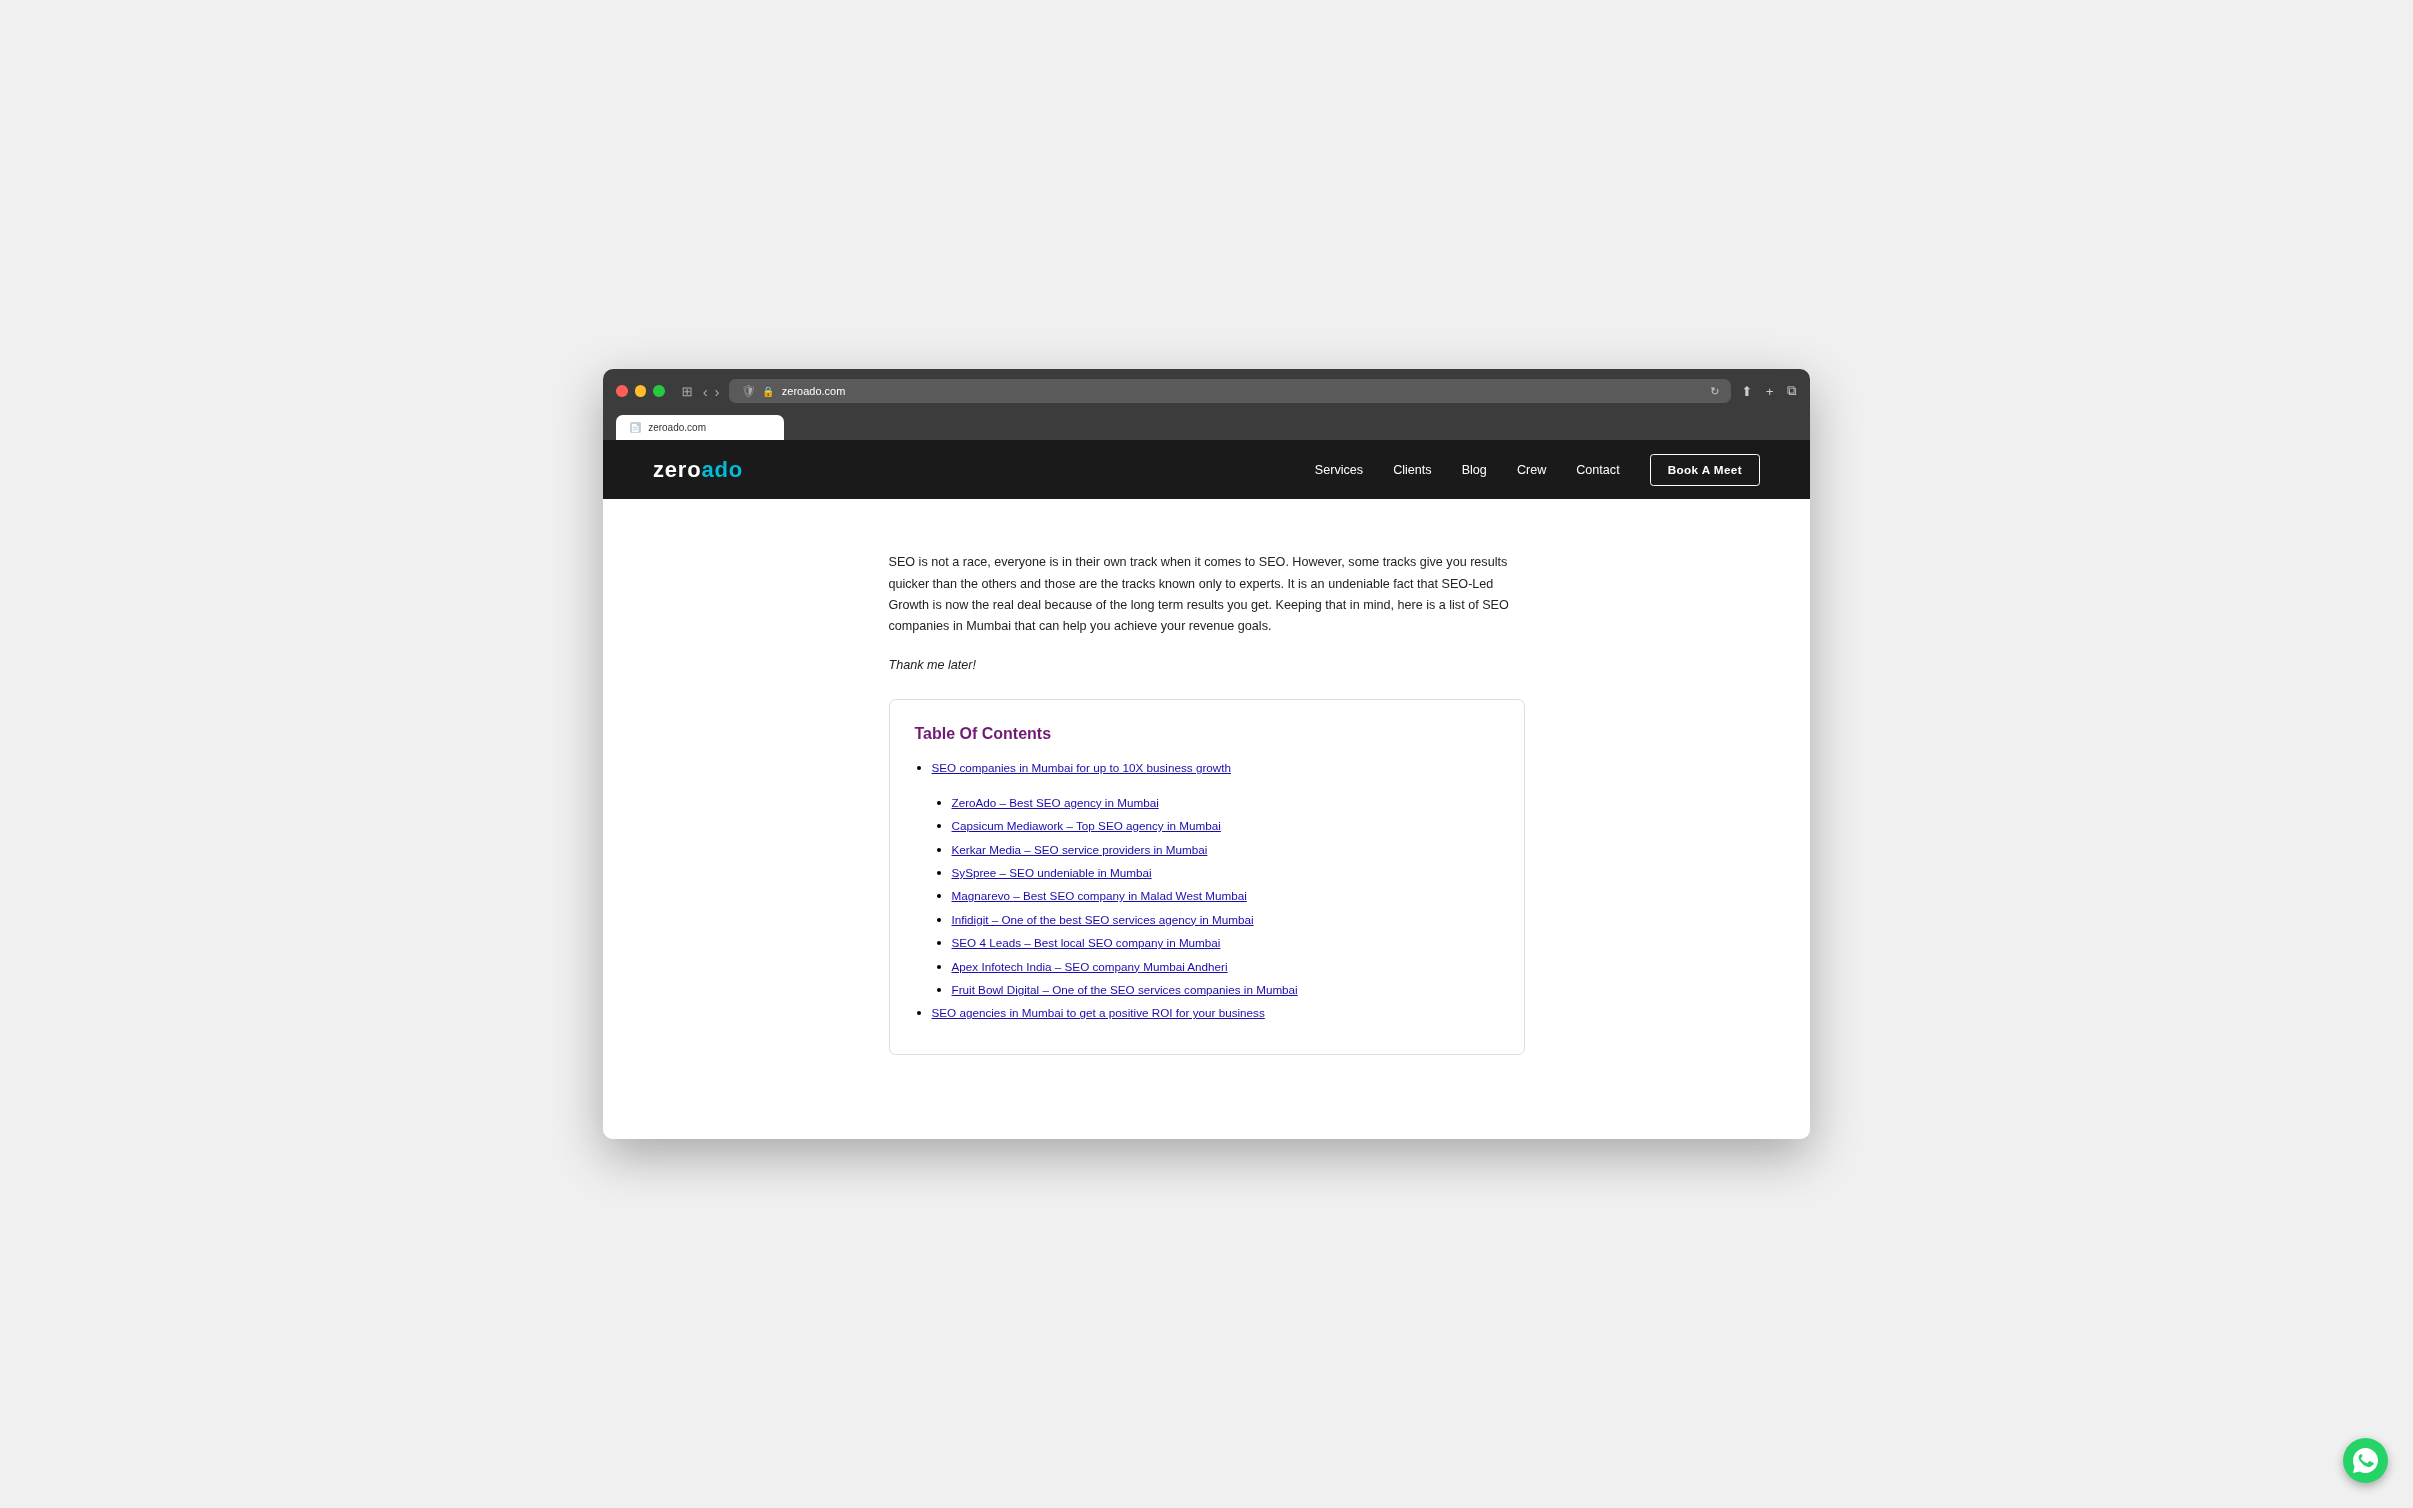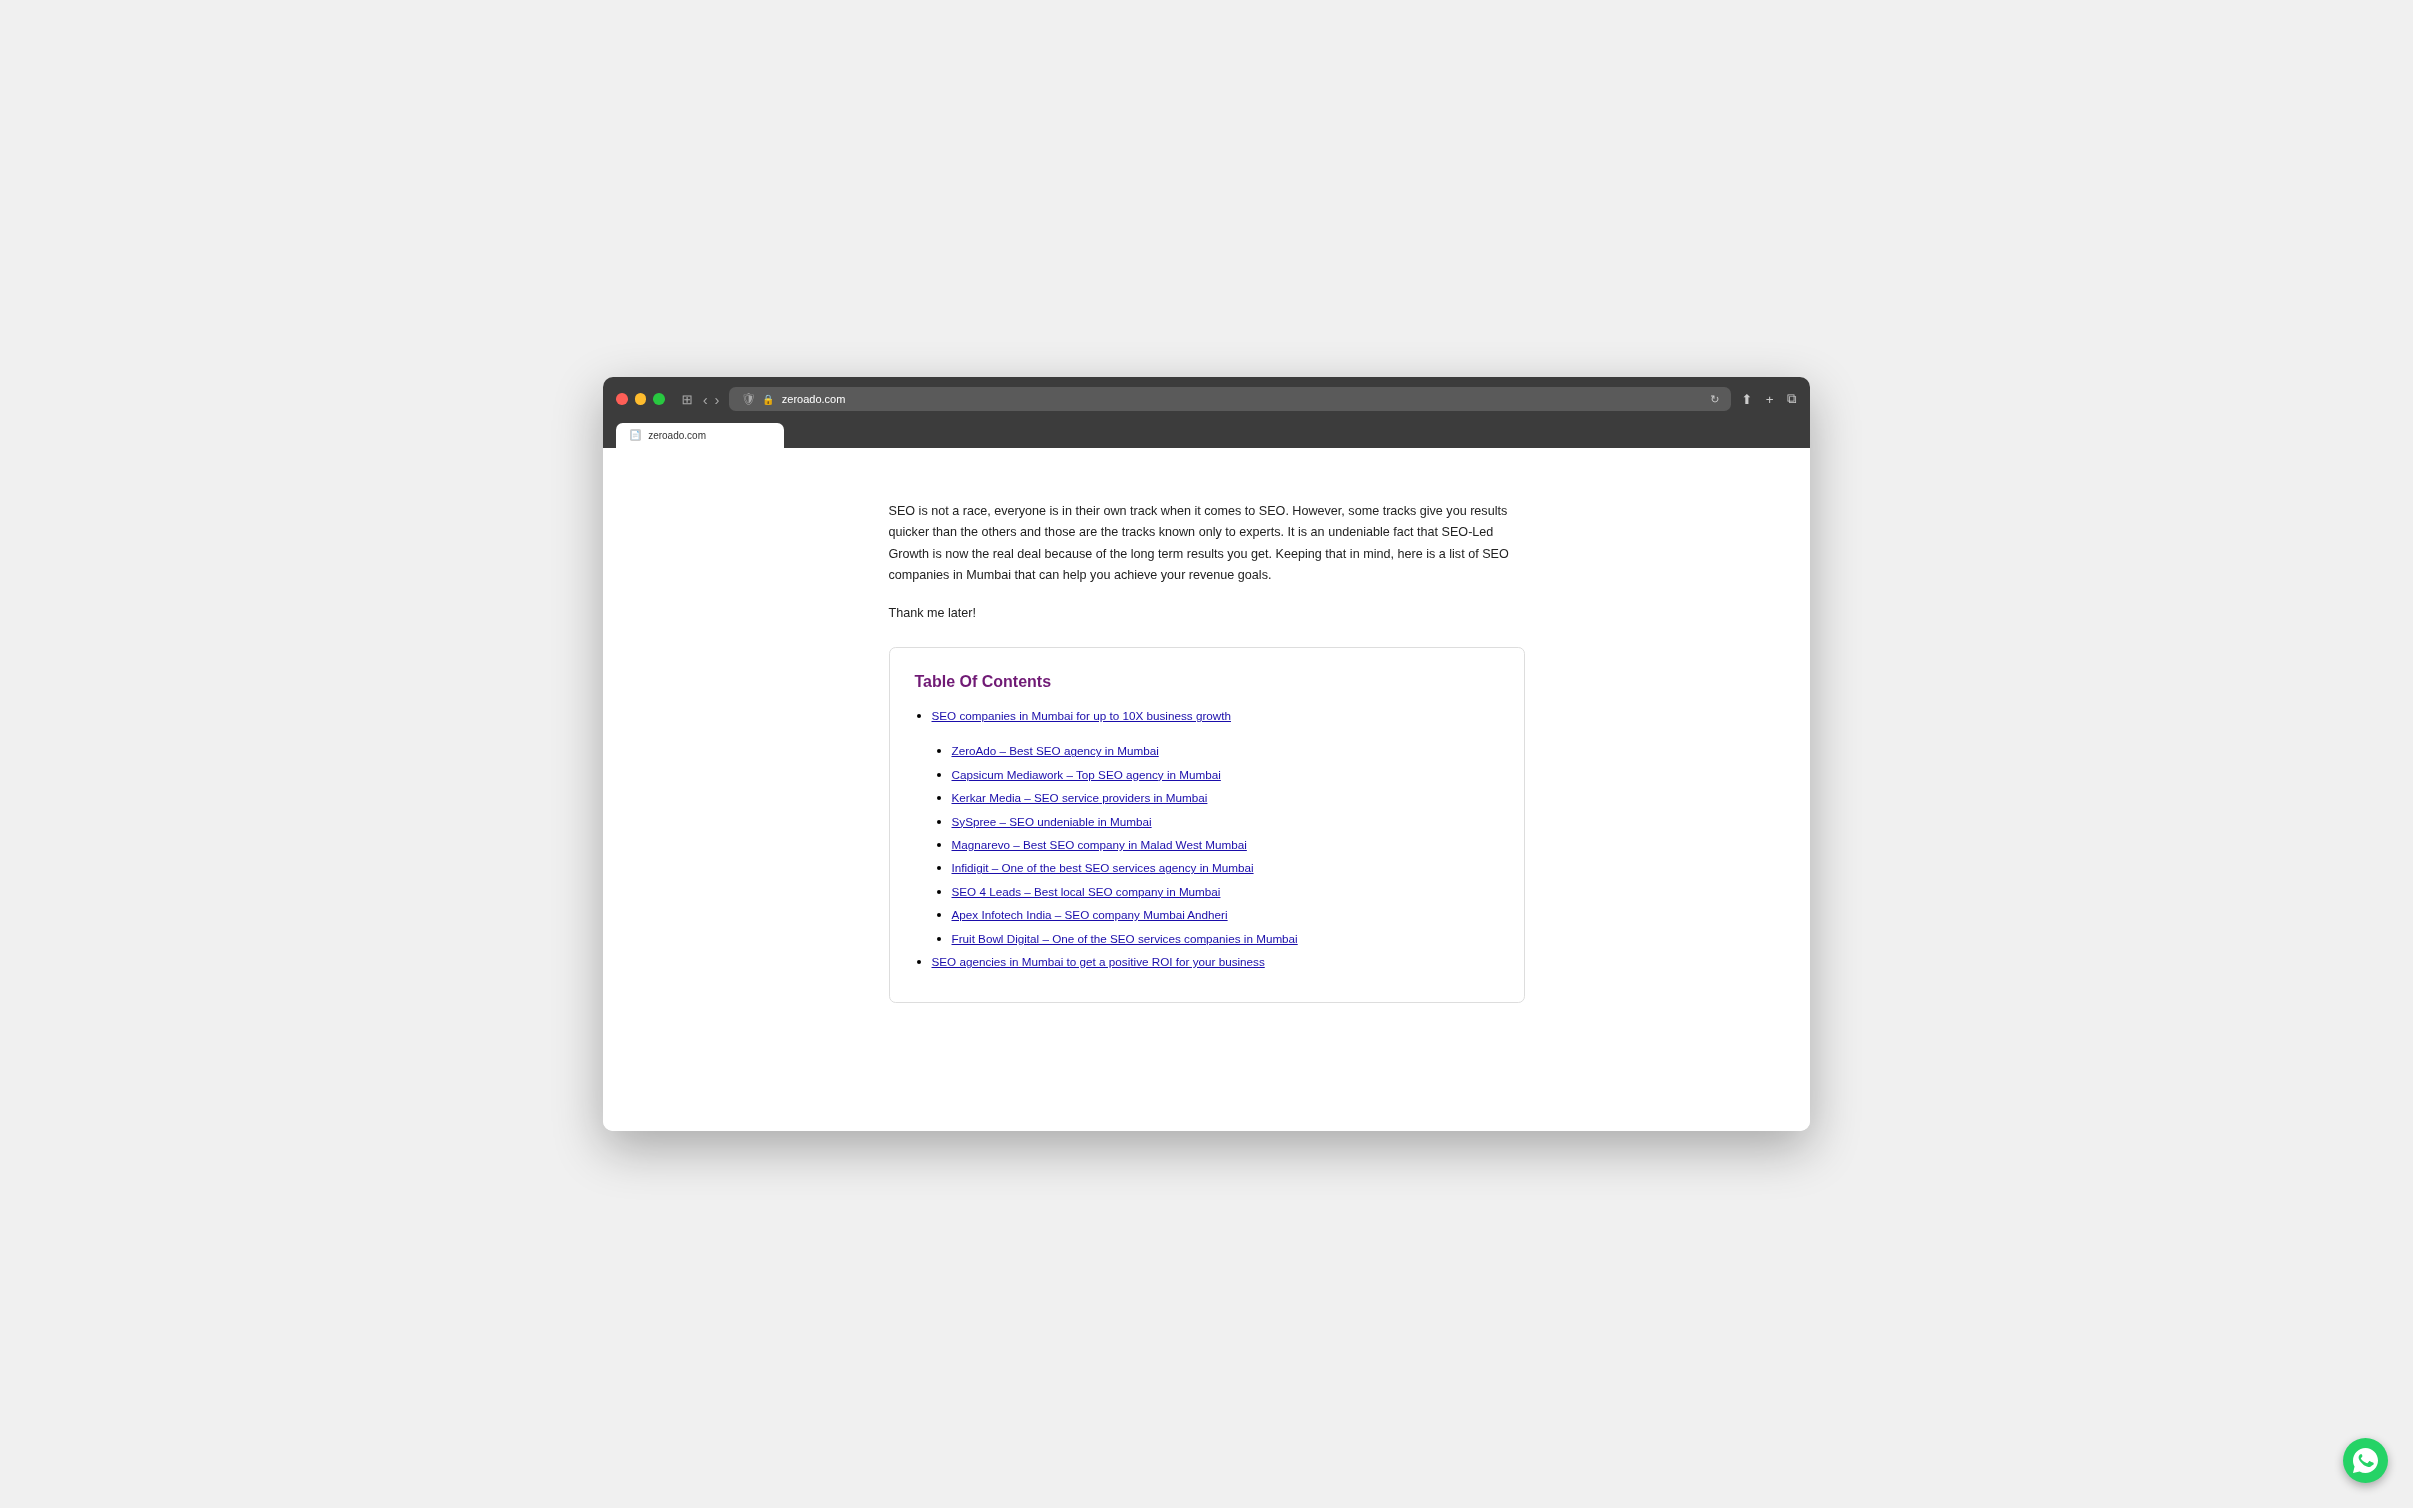--- a/index.html
+++ b/index.html
@@ -222,20 +222,21 @@
     }
 
     .intro-paragraph {
       font-size: 12.6px;
       line-height: 1.7;
       color: #222;
       margin-bottom: 20px;
     }
 
     .italic-text {
+      font-style: italic;
       font-size: 12.6px;
       color: #222;
       margin-bottom: 27px;
     }
 
     
     .toc-container {
       border: 0.8px solid #ddd;
       border-radius: 6.7px;
       padding: 25px 30px 25px 25px;
@@ -346,20 +347,33 @@
     <div class="tabs-bar">
       <div class="browser-tab">
         <div class="tab-favicon">📄</div>
         <span>zeroado.com</span>
       </div>
     </div>
   </div>
 
   <div class="page-content">
 
+    <nav class="navbar">
+      <div class="logo">
+        <span class="zero">zero</span><span class="ado">ado</span>
+      </div>
+      <div class="nav-links">
+        <a class="nav-link">Services</a>
+        <a class="nav-link">Clients</a>
+        <a class="nav-link">Blog</a>
+        <a class="nav-link">Crew</a>
+        <a class="nav-link">Contact</a>
+        <button class="book-meet-btn">Book A Meet</button>
+      </div>
+    </nav>
 
     <div class="main-content">
       <p class="intro-paragraph">SEO is not a race, everyone is in their own track when it comes to SEO. However, some tracks give you results quicker than the others and those are the tracks known only to experts. It is an undeniable fact that SEO-Led Growth is now the real deal because of the long term results you get. Keeping that in mind, here is a list of SEO companies in Mumbai that can help you achieve your revenue goals.</p>
       <p class="italic-text">Thank me later!</p>
 
       <div class="toc-container">
         <h3 class="toc-title">Table Of Contents</h3>
         <ul class="toc-list">
           <li>
             <a>SEO companies in Mumbai for up to 10X business growth</a>

